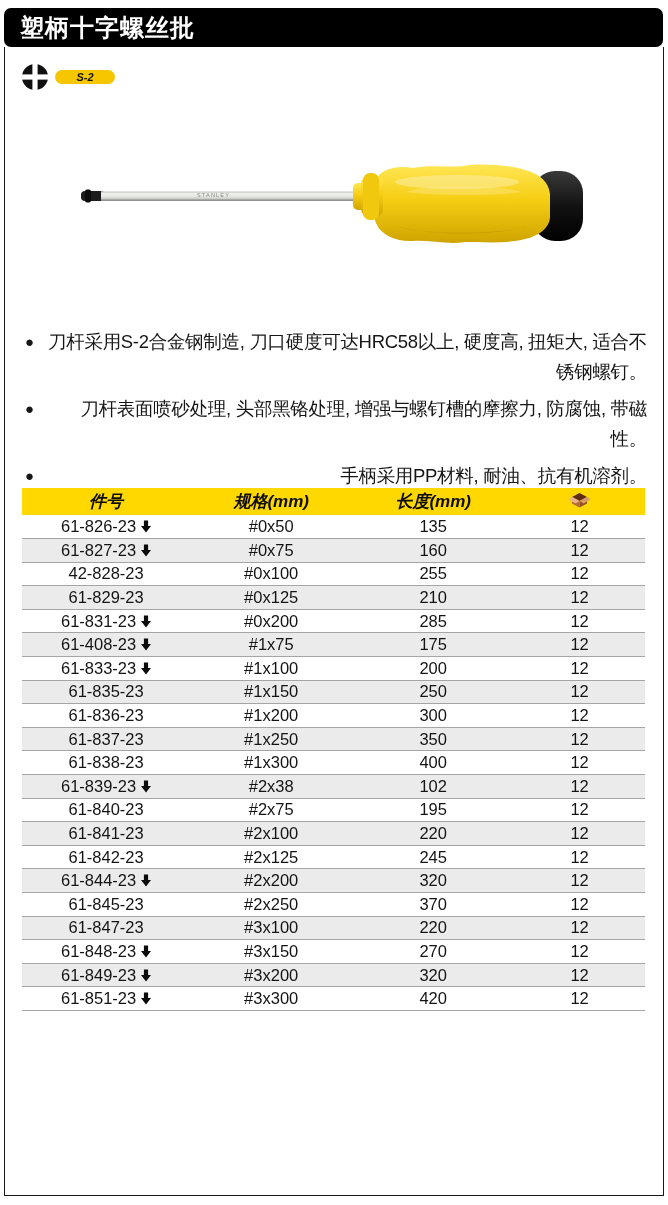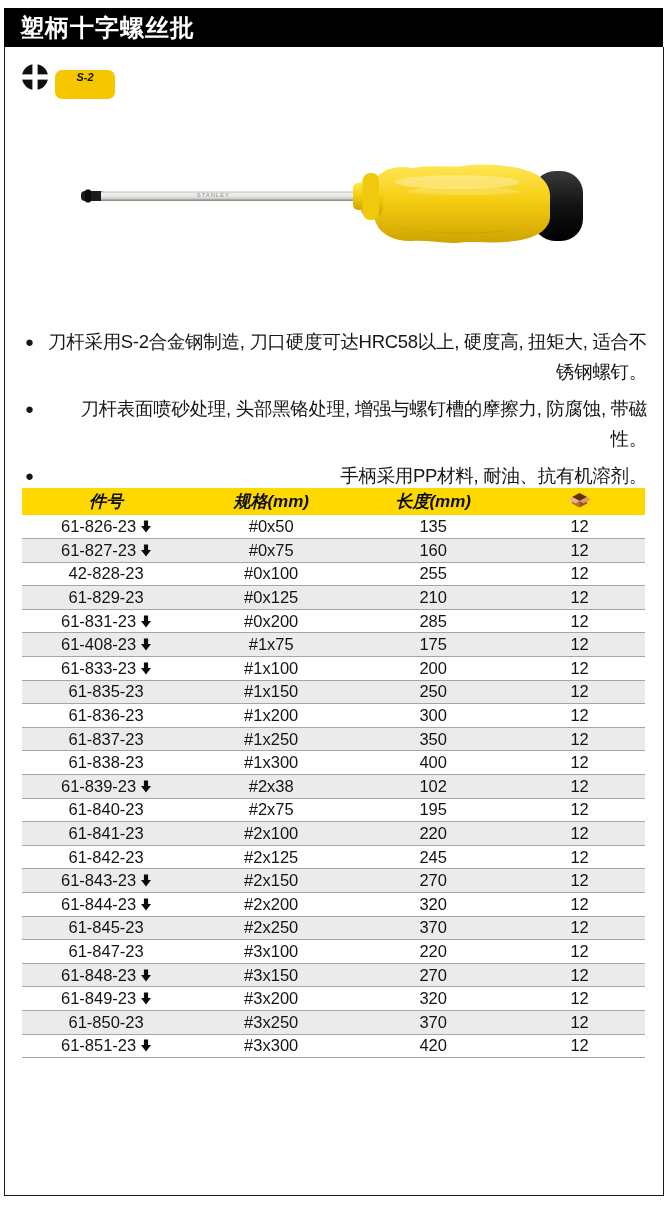--- a/index.html
+++ b/index.html
@@ -16,37 +16,38 @@
   .title-bar {
     margin:8px 5px 0 4px;
     height:39px;
     background:#000;
     color:#fff;
     line-height:39px;
     padding-left:16px;
     font-size:24px;
     font-weight:bold;
     letter-spacing:1px;
+    border-radius:7px;
   }
 
   
   .content {
     margin:0 4px;
     height:1149px;
     border:1px solid #1a1a1a;
     border-top:none;
     position:relative;
     background:#fff;
   }
 
   
   .ph-icon { position:absolute; left:17px; top:17px; width:26px; height:26px; }
   .s2-badge {
     position:absolute; left:50px; top:23px;
-    width:60px; height:29px;
+    width:60px; height:14px;
     background:#f6c700;
     border-radius:7px;
     text-align:center;
     font-size:11px; font-weight:bold; font-style:italic;
     line-height:15px; color:#111;
   }
 
   
   .product-image { position:absolute; left:72px; top:115px; width:510px; height:90px; }
 
@@ -306,28 +307,20 @@
             <td>220</td>
             <td>12</td>
           </tr>
           <tr>
             <td><span>61-842-23</span></td>
             <td>#2x125</td>
             <td>245</td>
             <td>12</td>
           </tr>
           <tr>
-            <td><span>61-843-23</span><span class="arr"><svg width="10" height="13" viewBox="0 0 11 13">
-                  <path d="M3.2 0H7.8V6H11L5.5 13 0 6H3.2Z"></path>
-                </svg></span></td>
-            <td>#2x150</td>
-            <td>270</td>
-            <td>12</td>
-          </tr>
-          <tr>
             <td><span>61-844-23</span><span class="arr"><svg width="10" height="13" viewBox="0 0 11 13">
                   <path d="M3.2 0H7.8V6H11L5.5 13 0 6H3.2Z"></path>
                 </svg></span></td>
             <td>#2x200</td>
             <td>320</td>
             <td>12</td>
           </tr>
           <tr>
             <td><span>61-845-23</span></td>
             <td>#2x250</td>
@@ -350,26 +343,20 @@
           </tr>
           <tr>
             <td><span>61-849-23</span><span class="arr"><svg width="10" height="13" viewBox="0 0 11 13">
                   <path d="M3.2 0H7.8V6H11L5.5 13 0 6H3.2Z"></path>
                 </svg></span></td>
             <td>#3x200</td>
             <td>320</td>
             <td>12</td>
           </tr>
           <tr>
-            <td><span>61-850-23</span></td>
-            <td>#3x250</td>
-            <td>370</td>
-            <td>12</td>
-          </tr>
-          <tr>
             <td><span>61-851-23</span><span class="arr"><svg width="10" height="13" viewBox="0 0 11 13">
                   <path d="M3.2 0H7.8V6H11L5.5 13 0 6H3.2Z"></path>
                 </svg></span></td>
             <td>#3x300</td>
             <td>420</td>
             <td>12</td>
           </tr>
         </tbody>
     </table>
 

